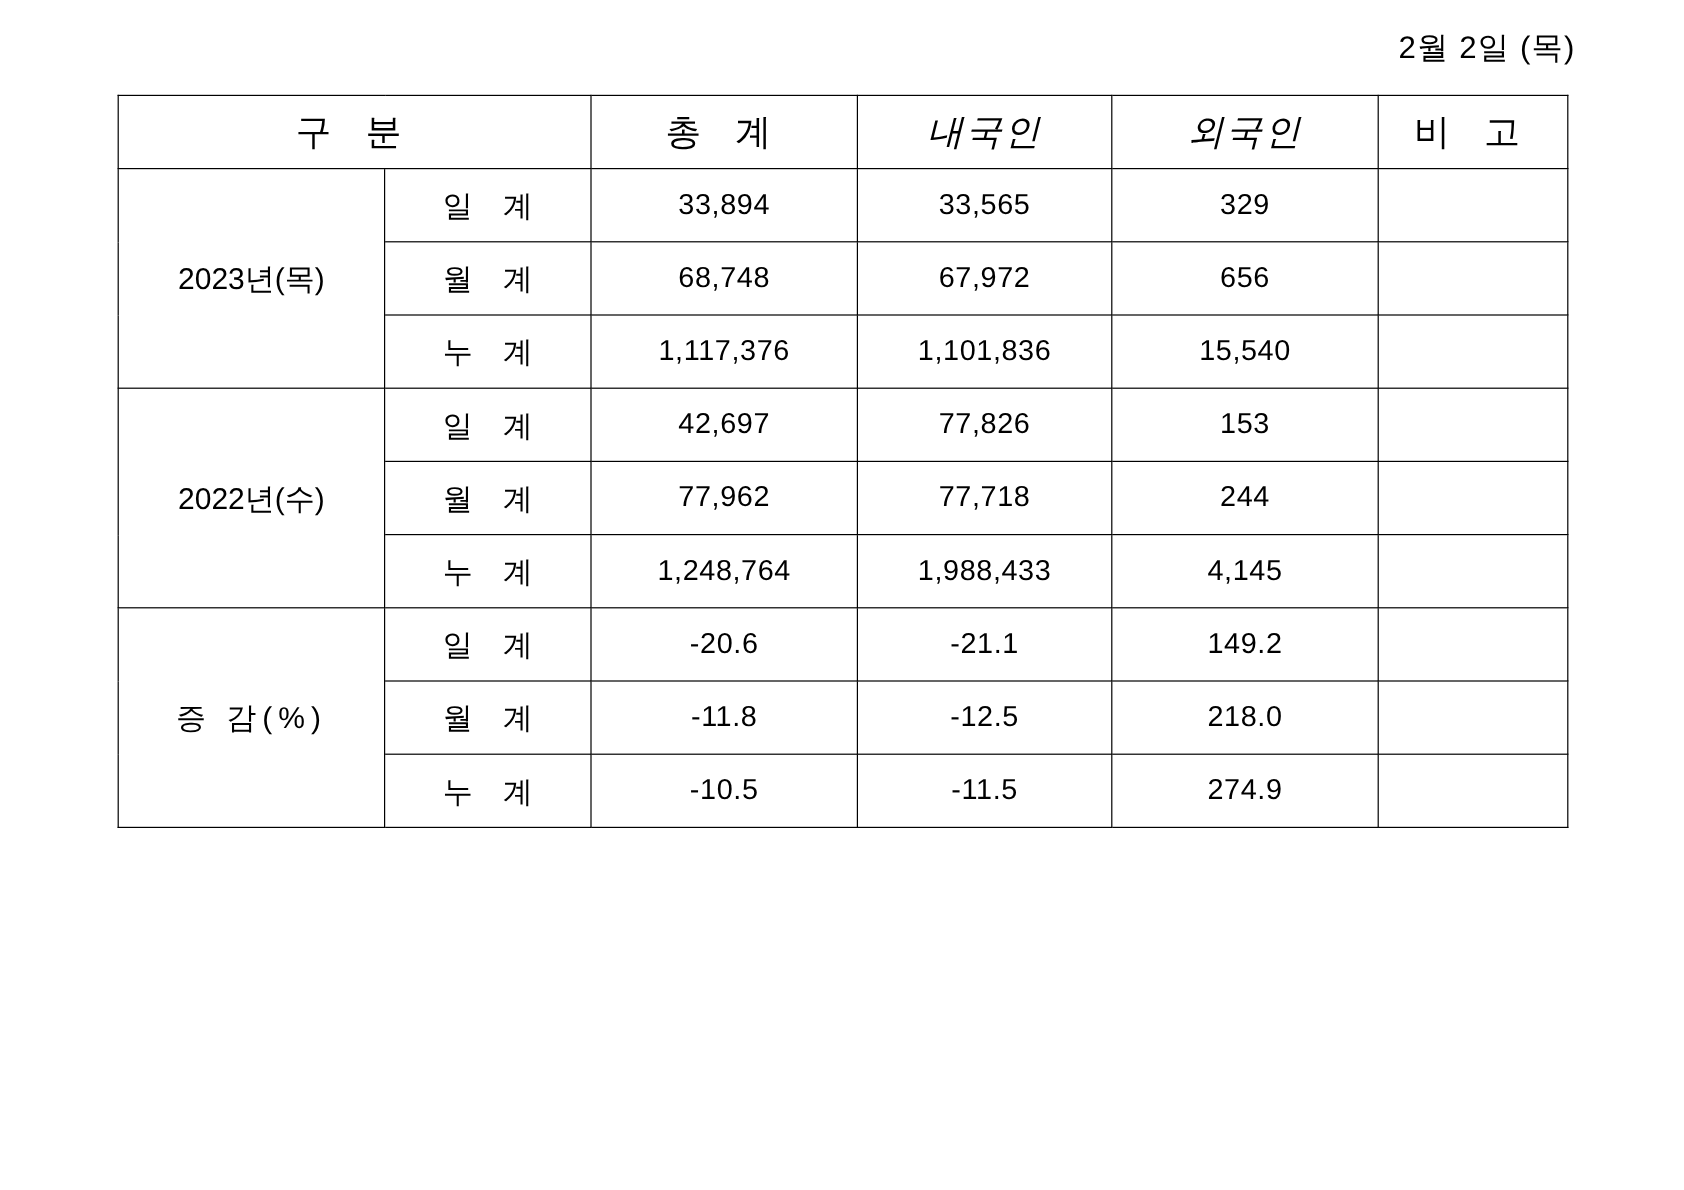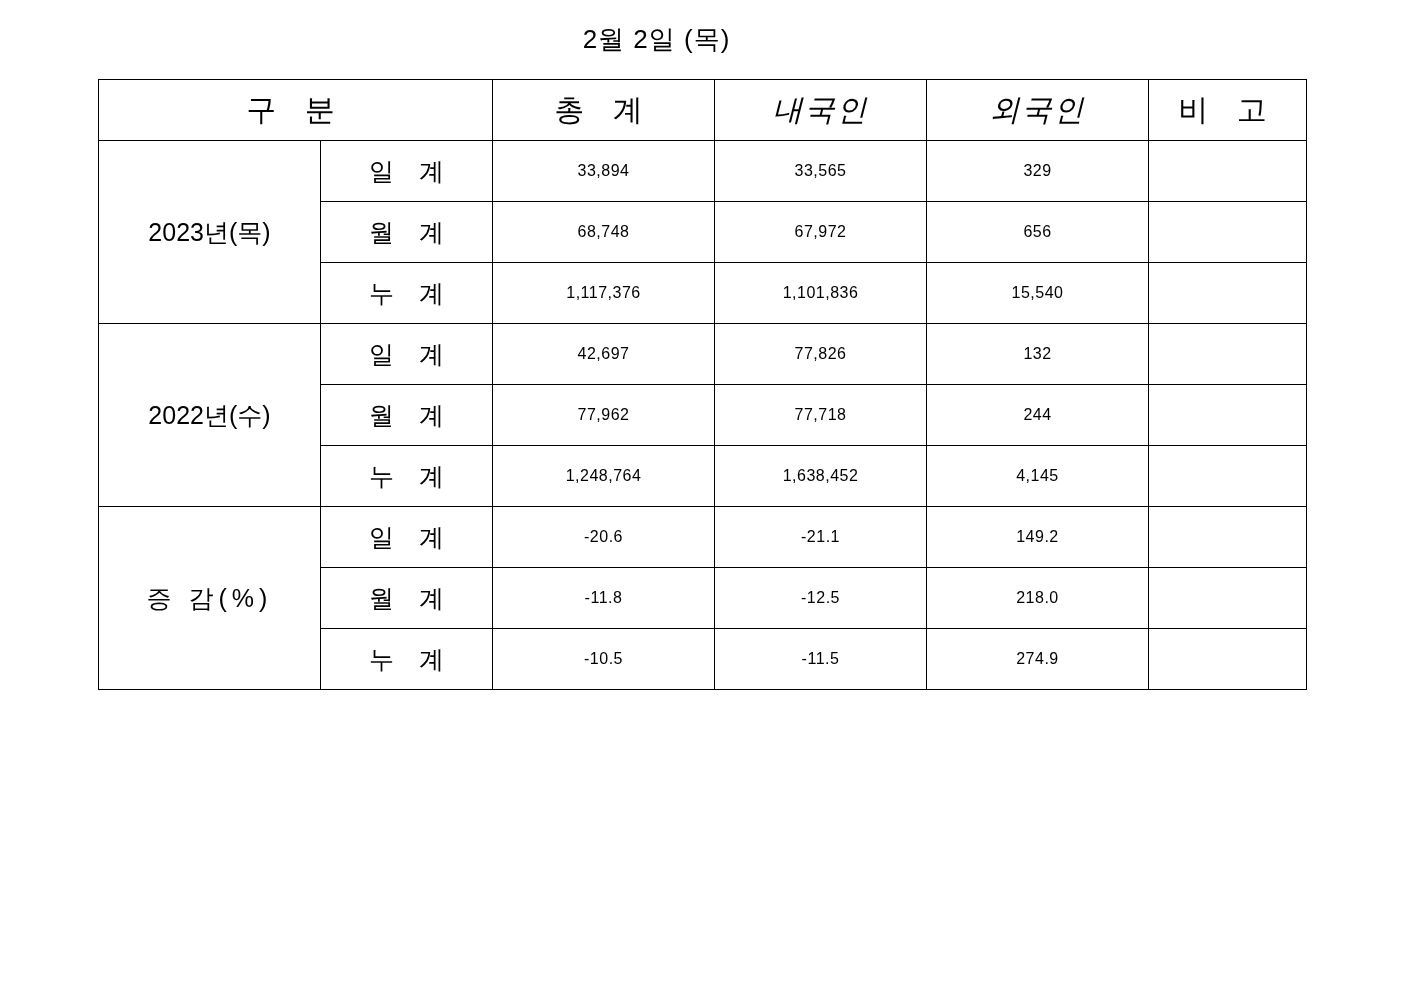--- a/index.html
+++ b/index.html
@@ -25,21 +25,21 @@
     text-align: center;
     font-size: 50px;
     font-weight: bold;
     letter-spacing: 10px;
     margin: 0;
     padding-top: 100px;
     line-height: 1.05;
     font-family: "Liberation Sans", sans-serif;
   }
   .doc-subtitle {
-    text-align: center;
+    text-align: right;
     font-size: 26px;
     margin: 0;
     padding-right: 90px;
     padding-top: 22px;
     letter-spacing: 1px;
     font-family: "Liberation Sans", sans-serif;
   }
   .table-wrap {
     padding: 22px 52px 0 98px;
   }
@@ -80,21 +80,21 @@
   }
   .rowgroup-label.spaced {
     letter-spacing: 5px;
   }
   .sub-label {
     font-size: 25px;
     letter-spacing: 9px;
     text-indent: 9px;
   }
   .num {
-    font-size: 16px;
+    font-size: 24px;
     font-weight: bold;
     letter-spacing: 0.5px;
     margin-top: 16px;
   }
   .note-cell { }
   .thick-top td { border-top-width: 2.5px; }
 </style>
 </head>
 <body>
 
@@ -144,34 +144,34 @@
           <td class="num">1,101,836</td>
           <td class="num">15,540</td>
           <td class="num note-cell"></td>
         </tr>
 
         <tr class="thick-top">
           <td class="rowgroup-label" rowspan="3">2022년(수)</td>
           <td class="sub-label">일 계</td>
           <td class="num">42,697</td>
           <td class="num">77,826</td>
-          <td class="num">132</td>
+          <td class="num">153</td>
           <td class="num note-cell"></td>
         </tr>
         <tr>
           <td class="sub-label">월 계</td>
           <td class="num">77,962</td>
           <td class="num">77,718</td>
           <td class="num">244</td>
           <td class="num note-cell"></td>
         </tr>
         <tr>
           <td class="sub-label">누 계</td>
           <td class="num">1,248,764</td>
-          <td class="num">1,638,452</td>
+          <td class="num">1,988,433</td>
           <td class="num">4,145</td>
           <td class="num note-cell"></td>
         </tr>
 
         <tr class="thick-top">
           <td class="rowgroup-label spaced" rowspan="3">증 감(%)</td>
           <td class="sub-label">일 계</td>
           <td class="num">-20.6</td>
           <td class="num">-21.1</td>
           <td class="num">149.2</td>

